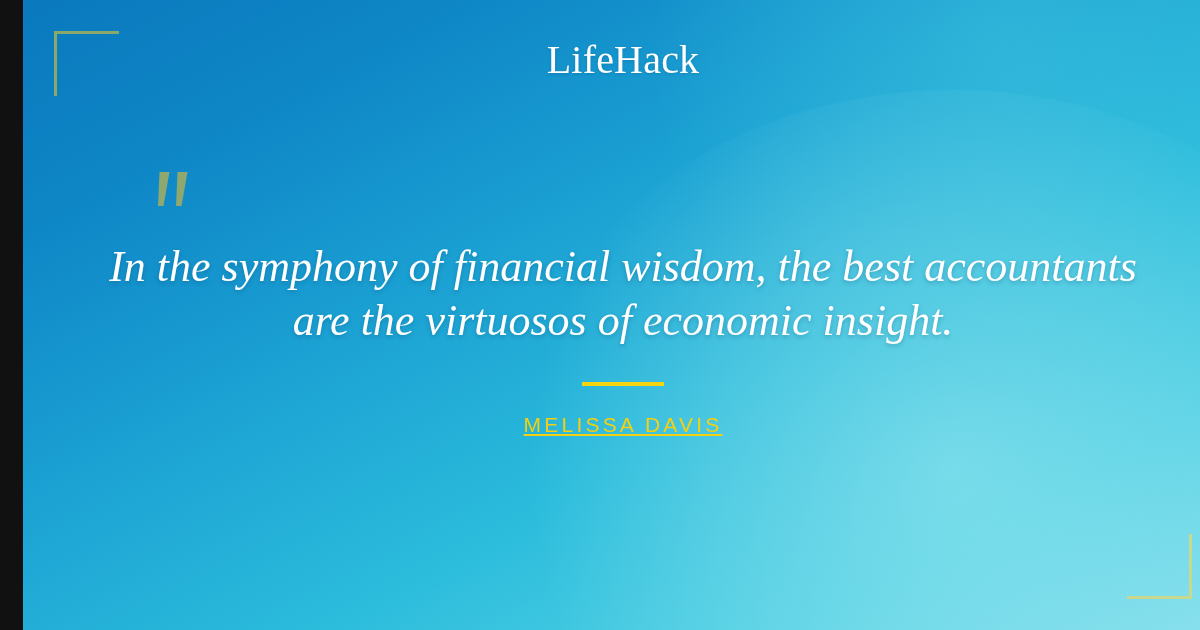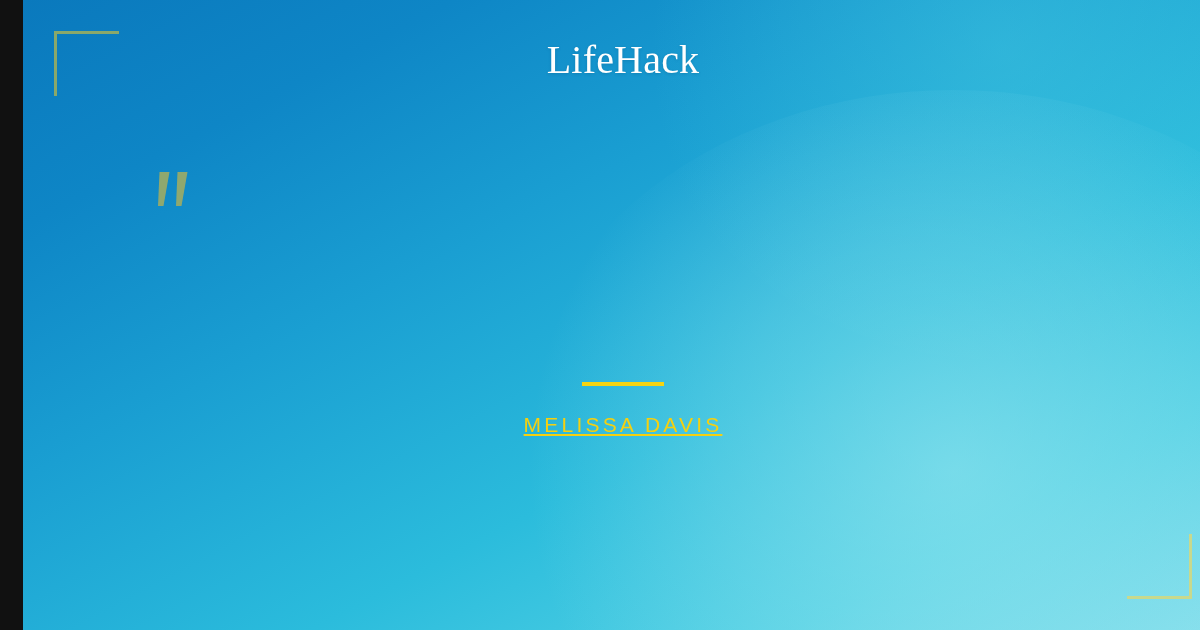--- a/index.html
+++ b/index.html
@@ -150,18 +150,22 @@
 
   <div class="logo">LifeHack</div>
 
   <div class="quote-mark">
     <svg width="60" height="56" viewBox="0 0 60 56" xmlns="http://www.w3.org/2000/svg" aria-hidden="true">
       <path d="M10.5 4 L20.5 4 L14.5 38 L9.0 38 Z" fill="#8fa86f"></path>
       <path d="M28.5 4 L38.5 4 L32.5 38 L27.0 38 Z" fill="#8fa86f"></path>
     </svg>
   </div>
 
+  <div class="quote">
+    <span class="quote-line">In the symphony of financial wisdom, the best accountants</span>
+    <span class="quote-line">are the virtuosos of economic insight.</span>
+  </div>
 
   <div class="divider"></div>
 
   <div class="author">MELISSA DAVIS</div>
 
 </div>
 
 </body></html>

